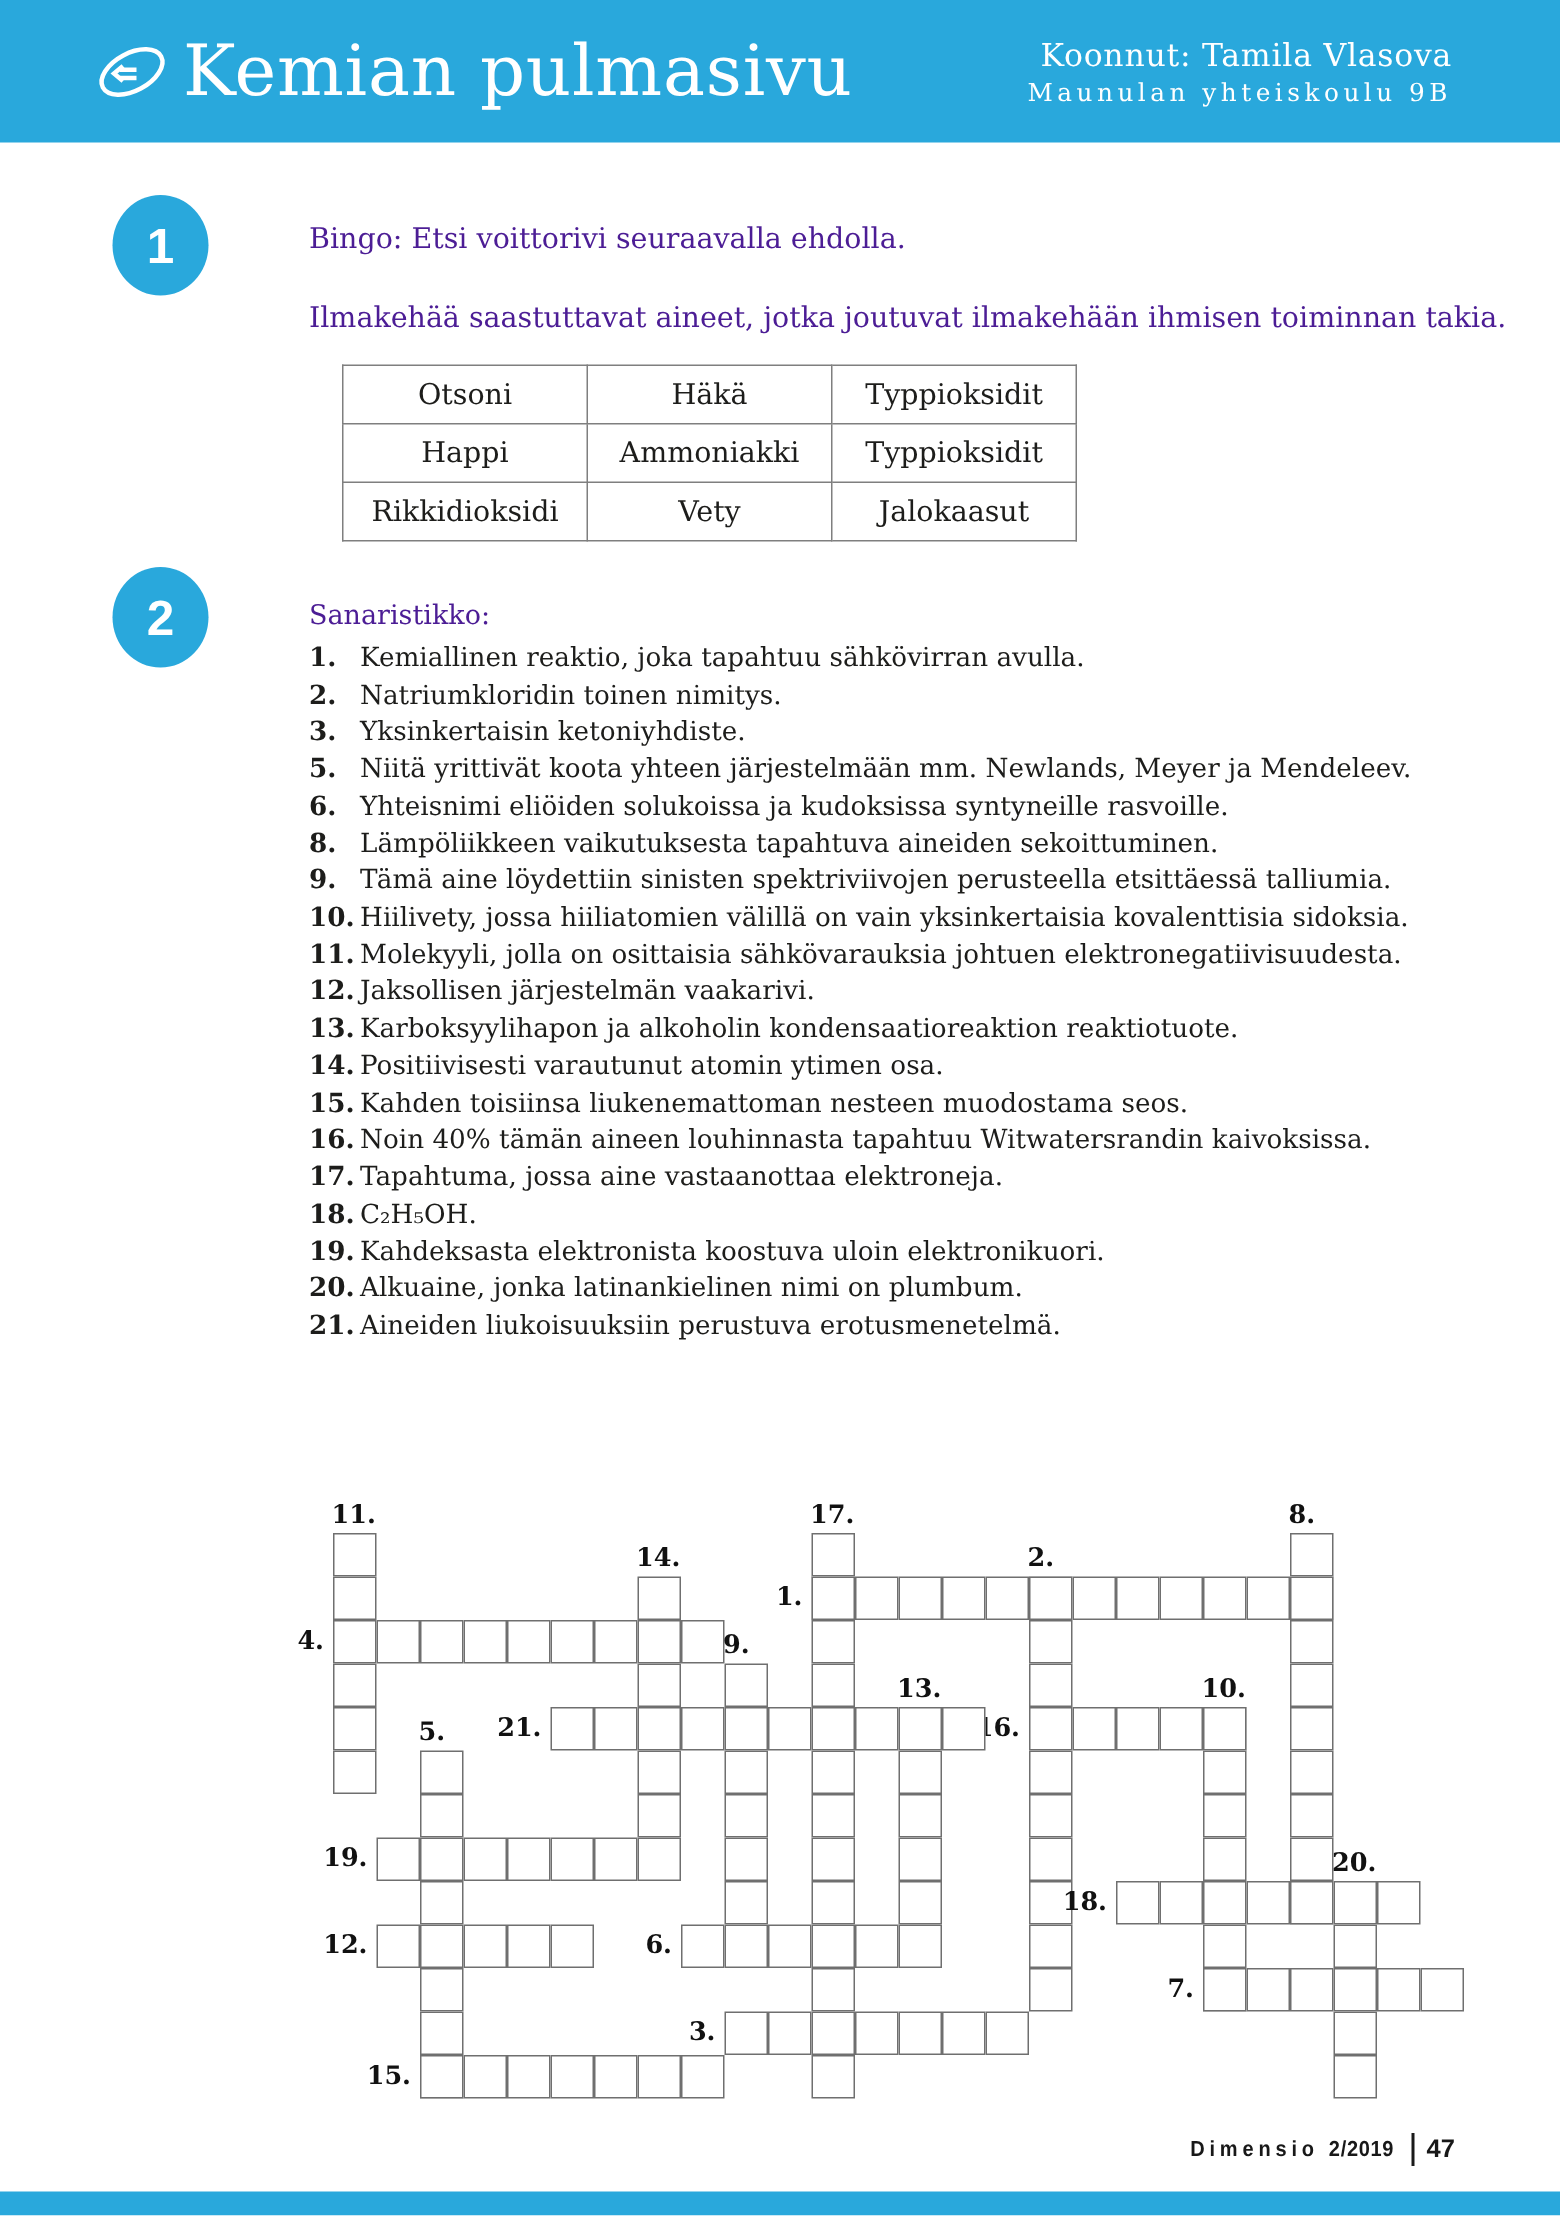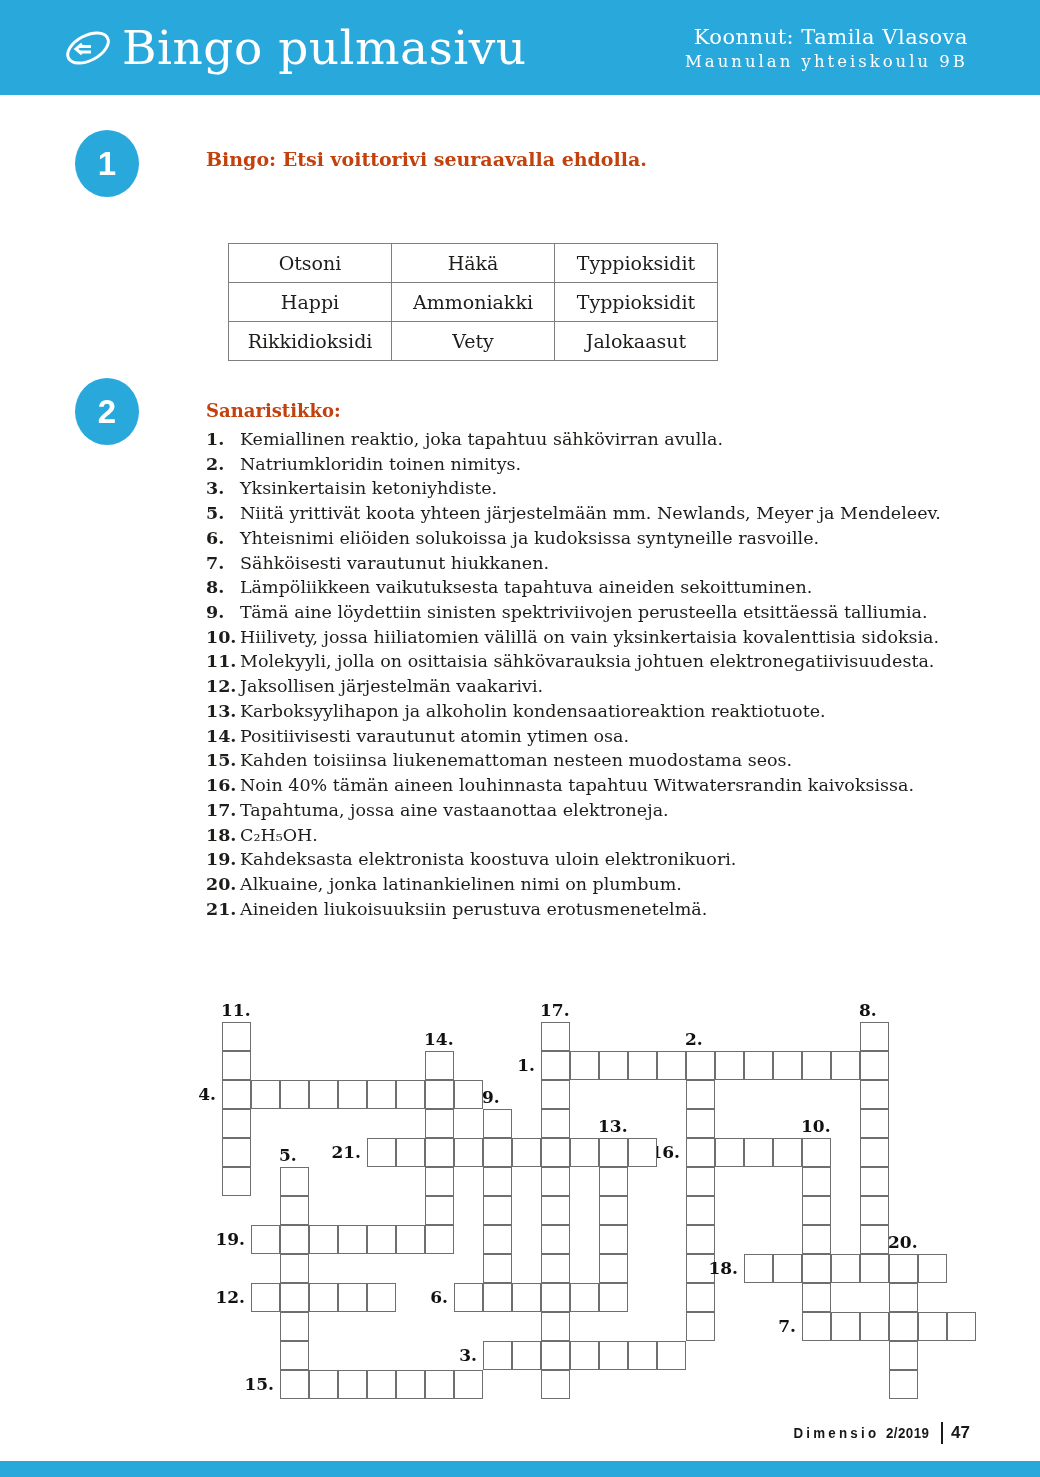--- a/index.html
+++ b/index.html
@@ -13,21 +13,21 @@
   #page-title{color:#ffffff;font-size:47px;letter-spacing:0.5px;white-space:nowrap;}
   #credits{margin-left:auto;text-align:right;color:#ffffff;}
   #credit1{font-size:21px;letter-spacing:0.5px;}
   #credit2{font-size:16.5px;letter-spacing:3px;margin-top:3px;}
 
   
   .badge{position:absolute;width:64px;height:67px;border-radius:50%;background:#29a8dc;color:#fff;
          display:flex;align-items:center;justify-content:center;
          font-family:"Liberation Sans",sans-serif;font-weight:bold;font-size:33px;}
 
-  .bodytext{position:absolute;left:206px;color:#c2410c;font-size:19px;white-space:nowrap;font-weight:bold;}
+  .bodytext{position:absolute;left:206px;color:#4c1d95;font-size:19px;white-space:nowrap;}
 
   
   #bingo{position:absolute;left:228px;top:243px;border-collapse:collapse;table-layout:fixed;}
   #bingo td{width:160px;height:36px;border:1px solid #7f7f7f;text-align:center;
             font-size:19px;color:#1d1d1b;background:#fff;}
 
   
   #clues{position:absolute;left:206px;top:427px;color:#1d1d1b;font-size:17.5px;}
   .clue{height:24.72px;line-height:24.72px;white-space:nowrap;}
   .clue .num{display:inline-block;min-width:34px;font-weight:bold;}
@@ -58,32 +58,33 @@
   <div id="header">
     <div id="header-inner">
       <svg id="logo" viewBox="0 0 52 52">
         <g transform="rotate(-28 26 26)">
           <ellipse cx="26" cy="26" rx="22" ry="12.5" fill="none" stroke="#ffffff" stroke-width="3"></ellipse>
         </g>
         <path d="M20 22 L14 27 L20 32" fill="none" stroke="#ffffff" stroke-width="3"></path>
         <line x1="18" y1="24.5" x2="29" y2="24.5" stroke="#ffffff" stroke-width="3"></line>
         <line x1="18" y1="30" x2="29" y2="30" stroke="#ffffff" stroke-width="3"></line>
       </svg>
-      <div id="page-title">Bingo pulmasivu</div>
+      <div id="page-title">Kemian pulmasivu</div>
       <div id="credits">
         <div id="credit1">Koonnut: Tamila Vlasova</div>
         <div id="credit2">Maunulan yhteiskoulu 9B</div>
       </div>
     </div>
   </div>
 
   <div class="badge" style="left:75px;top:130px;">
     <span>1</span>
   </div>
   <div class="bodytext" style="top:148px;">Bingo: Etsi voittorivi seuraavalla ehdolla.</div>
+  <div class="bodytext" style="top:201px;">Ilmakehää saastuttavat aineet, jotka joutuvat ilmakehään ihmisen toiminnan takia.</div>
 
   <table id="bingo">
     <tbody>
       <tr>
         <td>Otsoni</td>
         <td>Häkä</td>
         <td>Typpioksidit</td>
       </tr>
       <tr>
         <td>Happi</td>
@@ -102,21 +103,20 @@
     <span>2</span>
   </div>
   <div class="bodytext" style="top:400px;font-size:18px;">Sanaristikko:</div>
 
   <div id="clues">
       <div class="clue"><span class="num">1.</span><span>Kemiallinen reaktio, joka tapahtuu sähkövirran avulla.</span></div>
       <div class="clue"><span class="num">2.</span><span>Natriumkloridin toinen nimitys.</span></div>
       <div class="clue"><span class="num">3.</span><span>Yksinkertaisin ketoniyhdiste.</span></div>
       <div class="clue"><span class="num">5.</span><span>Niitä yrittivät koota yhteen järjestelmään mm. Newlands, Meyer ja Mendeleev.</span></div>
       <div class="clue"><span class="num">6.</span><span>Yhteisnimi eliöiden solukoissa ja kudoksissa syntyneille rasvoille.</span></div>
-      <div class="clue"><span class="num">7.</span><span>Sähköisesti varautunut hiukkanen.</span></div>
       <div class="clue"><span class="num">8.</span><span>Lämpöliikkeen vaikutuksesta tapahtuva aineiden sekoittuminen.</span></div>
       <div class="clue"><span class="num">9.</span><span>Tämä aine löydettiin sinisten spektriviivojen perusteella etsittäessä talliumia.</span></div>
       <div class="clue"><span class="num">10.</span><span>Hiilivety, jossa hiiliatomien välillä on vain yksinkertaisia kovalenttisia sidoksia.</span></div>
       <div class="clue"><span class="num">11.</span><span>Molekyyli, jolla on osittaisia sähkövarauksia johtuen elektronegatiivisuudesta.</span></div>
       <div class="clue"><span class="num">12.</span><span>Jaksollisen järjestelmän vaakarivi.</span></div>
       <div class="clue"><span class="num">13.</span><span>Karboksyylihapon ja alkoholin kondensaatioreaktion reaktiotuote.</span></div>
       <div class="clue"><span class="num">14.</span><span>Positiivisesti varautunut atomin ytimen osa.</span></div>
       <div class="clue"><span class="num">15.</span><span>Kahden toisiinsa liukenemattoman nesteen muodostama seos.</span></div>
       <div class="clue"><span class="num">16.</span><span>Noin 40% tämän aineen louhinnasta tapahtuu Witwatersrandin kaivoksissa.</span></div>
       <div class="clue"><span class="num">17.</span><span>Tapahtuma, jossa aine vastaanottaa elektroneja.</span></div>

